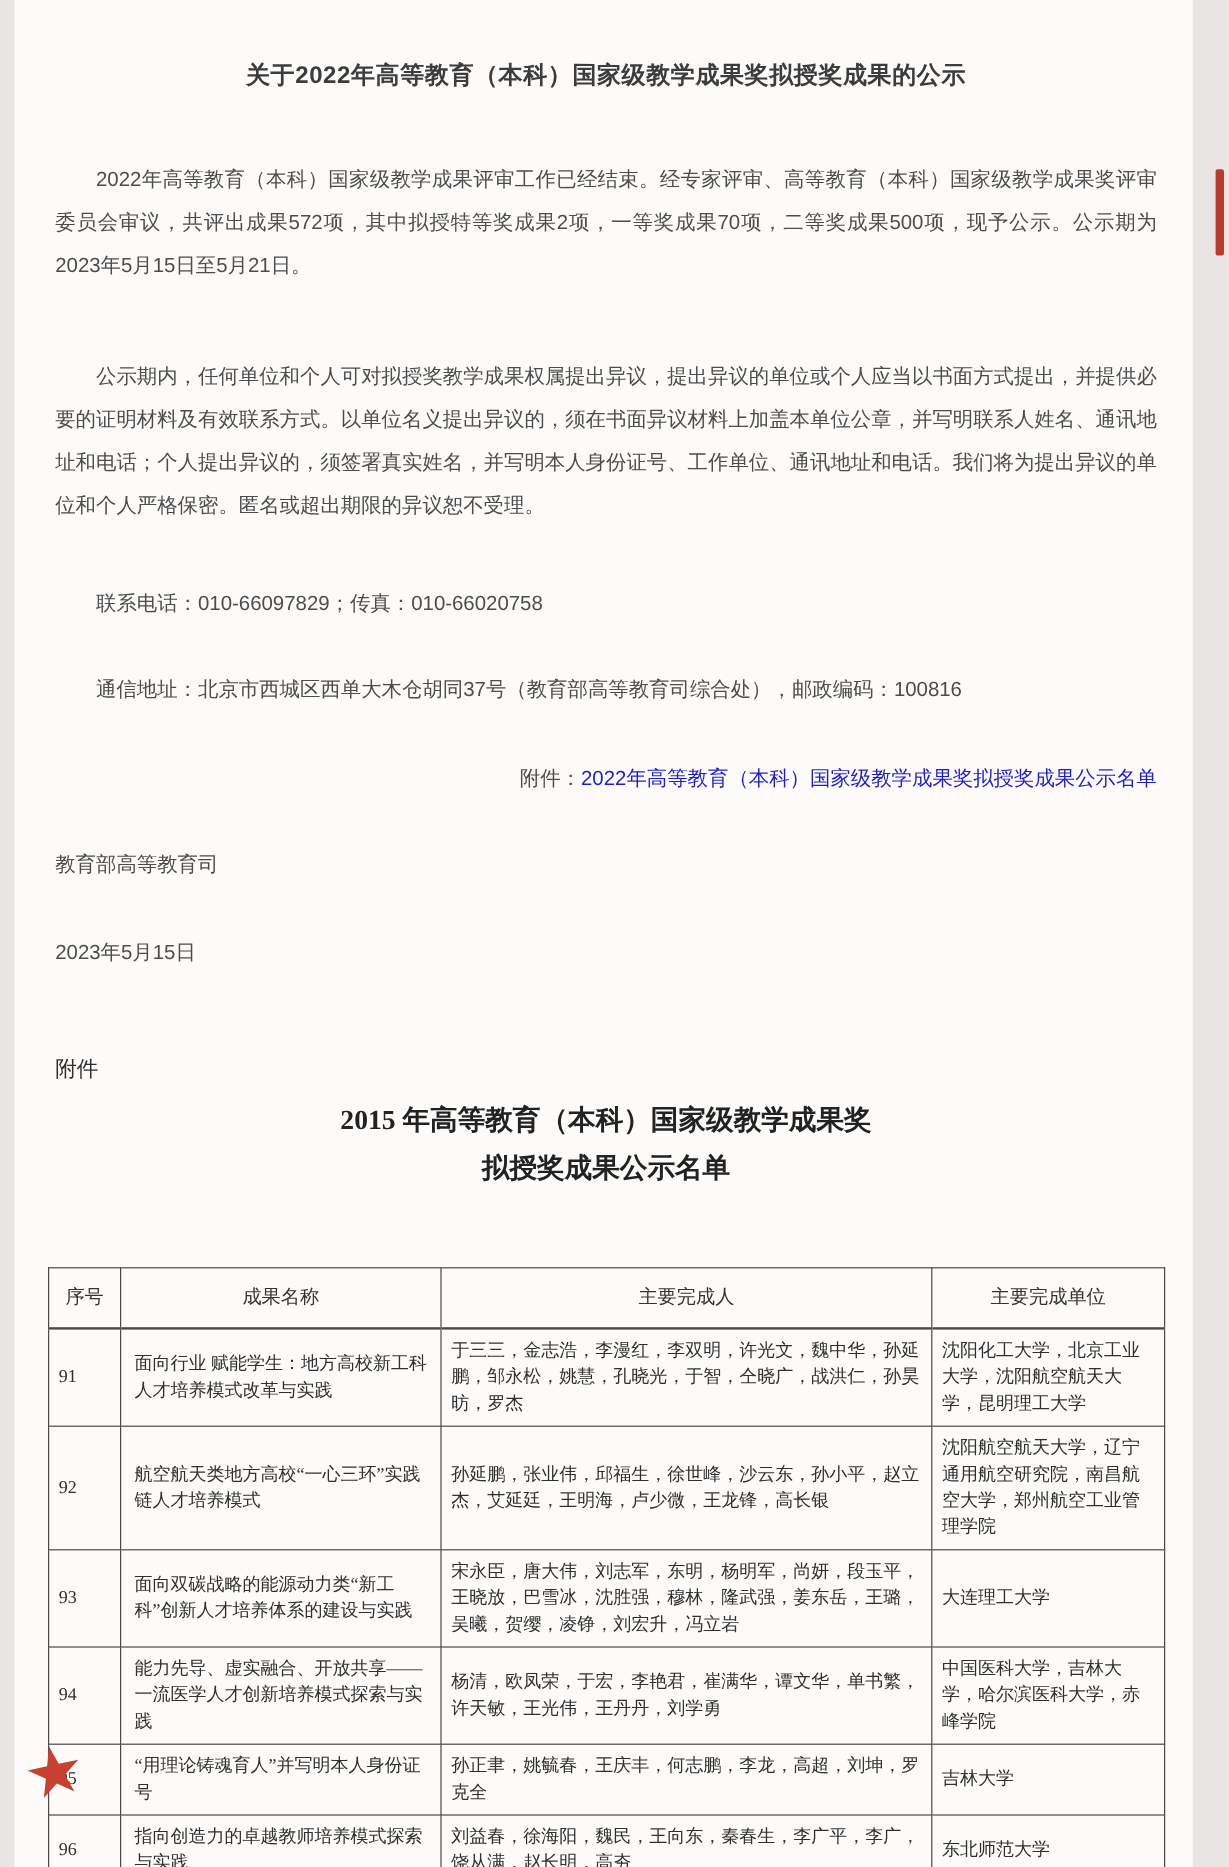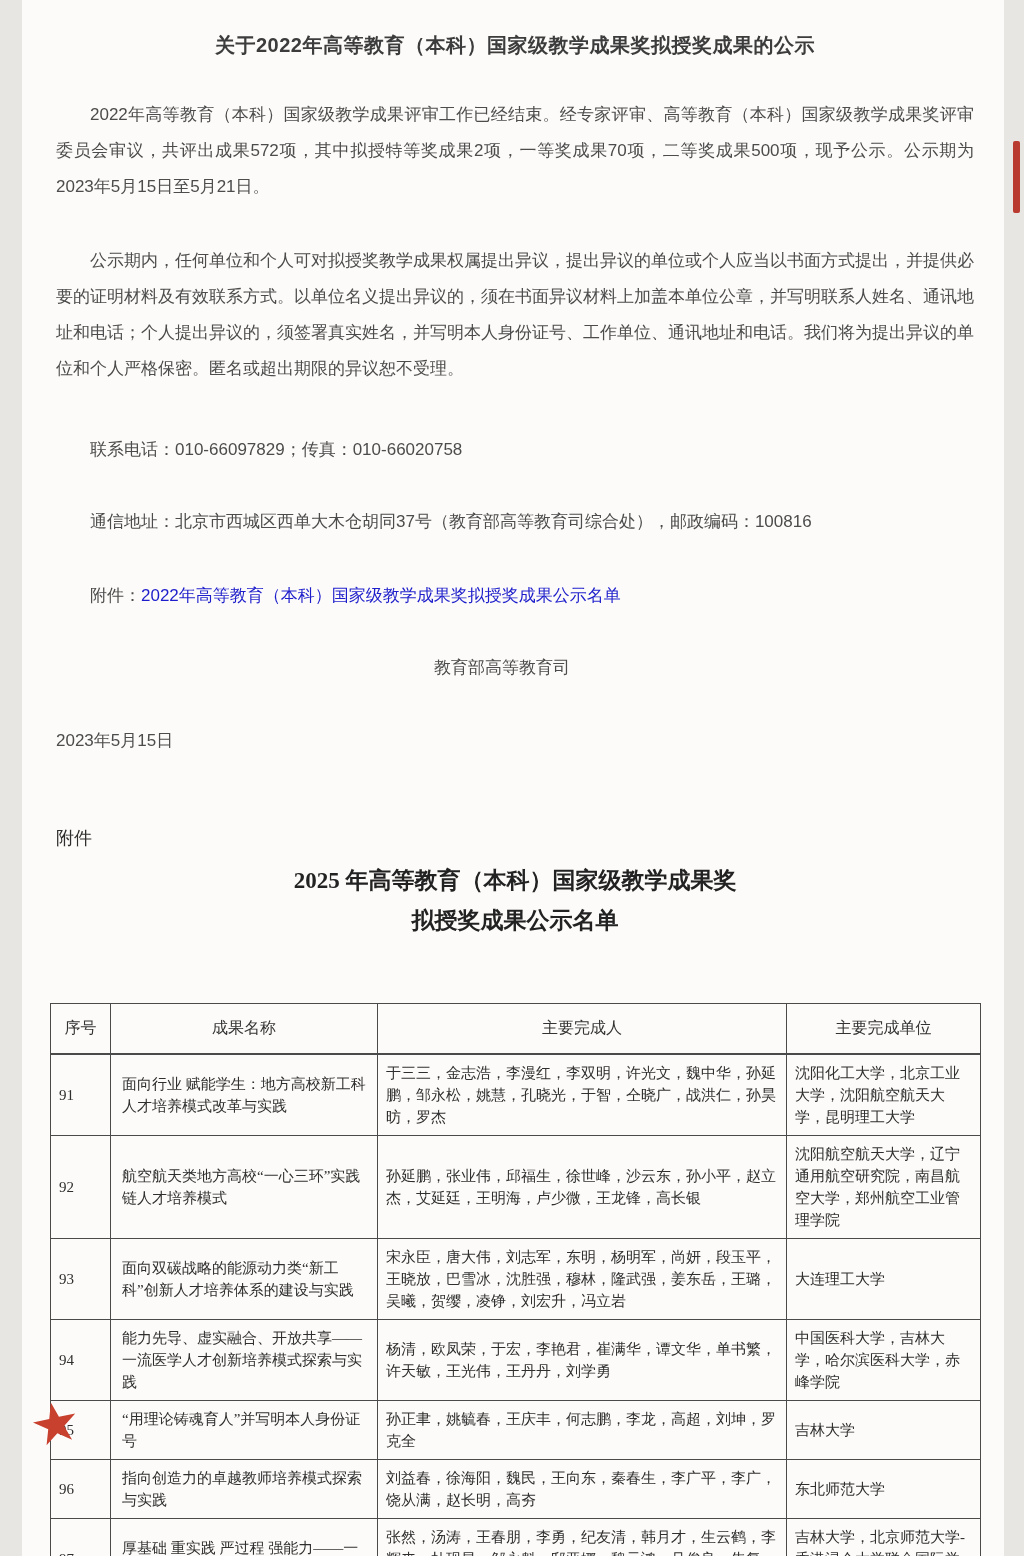--- a/index.html
+++ b/index.html
@@ -1,28 +1,28 @@
 <!DOCTYPE html>
 <html><head>
 <meta charset="utf-8">
 <style>
   * { margin:0; padding:0; box-sizing:border-box; }
   html,body { width:1024px; }
   body { font-family:"Liberation Sans","DejaVu Sans",sans-serif; background:#e8e6e3; }
   .viewport { position:relative; width:1024px; height:1556px; overflow:hidden; background:#e8e6e3; }
-  .page { position:absolute; left:22px; top:0; width:982px; height:1556px; background:#fcfbf9; padding:0 30px 0 34px; }
+  .page { position:absolute; left:12px; top:0; width:982px; height:1556px; background:#fcfbf9; padding:17px 30px 0 34px; }
   .doc-title { margin-top:32px; text-align:center; font-size:20px; font-weight:bold; color:#3c3c3c; letter-spacing:0.5px; }
-  .para { margin-top:38px; font-size:17px; color:#4c4c4c; line-height:36px; text-align:justify; text-indent:2em; }
+  .para { margin-top:56px; font-size:17px; color:#4c4c4c; line-height:36px; text-align:justify; text-indent:2em; }
   .para.first { }
   .line { font-size:17px; color:#4c4c4c; line-height:36px; text-indent:2em; }
   .line.phone { margin-top:45px; }
   .line.addr { margin-top:36px; }
-  .line.attach { margin-top:38px; }
+  .line.attach { margin-top:38px;text-align:right; }
   .attach a { color:#1d1dcb; text-decoration:none; cursor:pointer; }
-  .sig { margin-top:36px; text-align:center; padding-right:26px; font-size:17px; color:#4c4c4c; line-height:36px; }
+  .sig { margin-top:36px; text-align:left; padding-right:26px; font-size:17px; color:#4c4c4c; line-height:36px; }
   .date { margin-top:37px; padding-right:30px; font-size:17px; color:#4c4c4c; line-height:36px; }
   .annex-label { margin-top:66px; font-size:18px; color:#2e2e2e; line-height:26px; }
   .annex-title { margin-top:10px; text-align:center; font-family:"Liberation Serif","DejaVu Serif",serif; font-weight:bold; font-size:23px; color:#222; line-height:40px; }
   .results { margin-top:62px; margin-left:-6px; width:930px; border-collapse:collapse; table-layout:fixed;
              font-family:"Liberation Serif","DejaVu Serif",serif; }
   .results th { border:1px solid #4a4a4a; border-bottom:2px solid #4a4a4a; height:50px; font-family:"Liberation Sans","DejaVu Sans",sans-serif;
                 font-size:16px; font-weight:normal; color:#333; text-align:center; background:#fcfbf9; }
   .results td { border:1px solid #4a4a4a; font-size:15px; color:#2f2f2f; line-height:22px; padding:7px 8px; vertical-align:middle; }
   .results td.num { text-align:left; font-size:15px; }
   .results td.name { padding-left:11px; }
@@ -47,21 +47,21 @@
 
     <div class="line attach">
       <span>附件：</span><a href="#">2022年高等教育（本科）国家级教学成果奖拟授奖成果公示名单</a>
     </div>
 
     <div class="sig">教育部高等教育司</div>
     <div class="date">2023年5月15日</div>
 
     <div class="annex-label">附件</div>
     <div class="annex-title">
-      <div>2025 年高等教育（本科）国家级教学成果奖</div>
+      <div>2015 年高等教育（本科）国家级教学成果奖</div>
       <div>拟授奖成果公示名单</div>
     </div>
 
     <table class="results">
       <colgroup>
         <col style="width:60px">
           <col style="width:267px">
           <col style="width:409px">
           <col style="width:194px">
       </colgroup>

